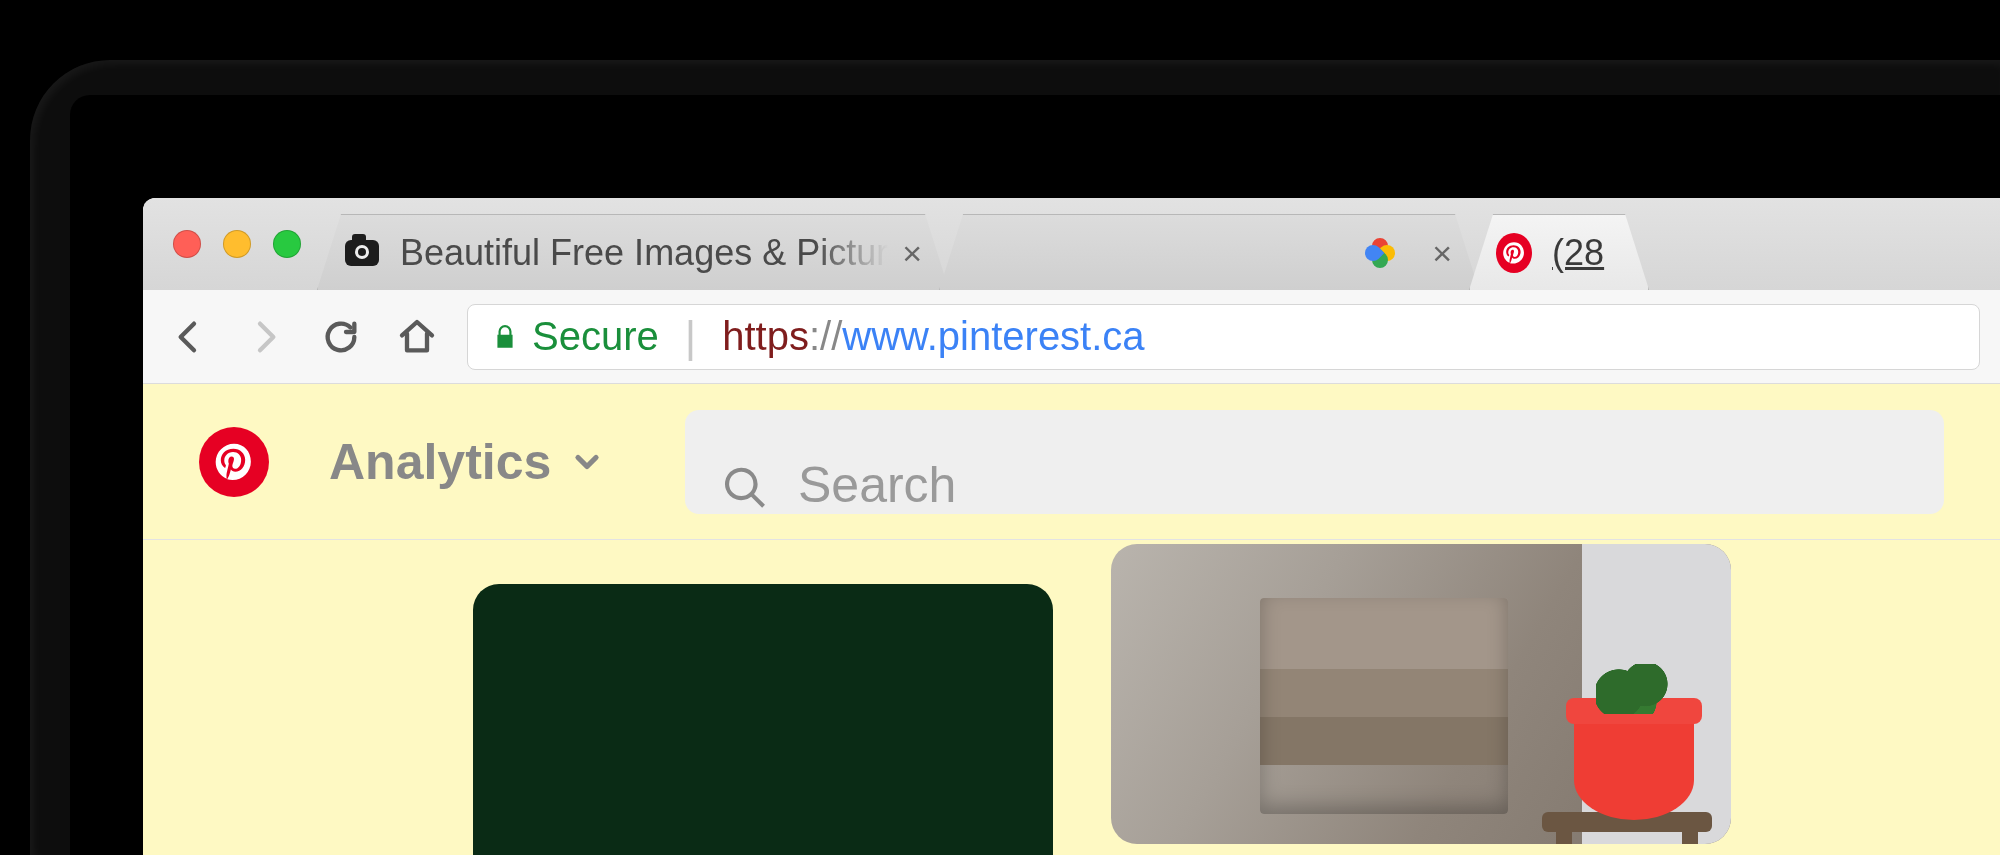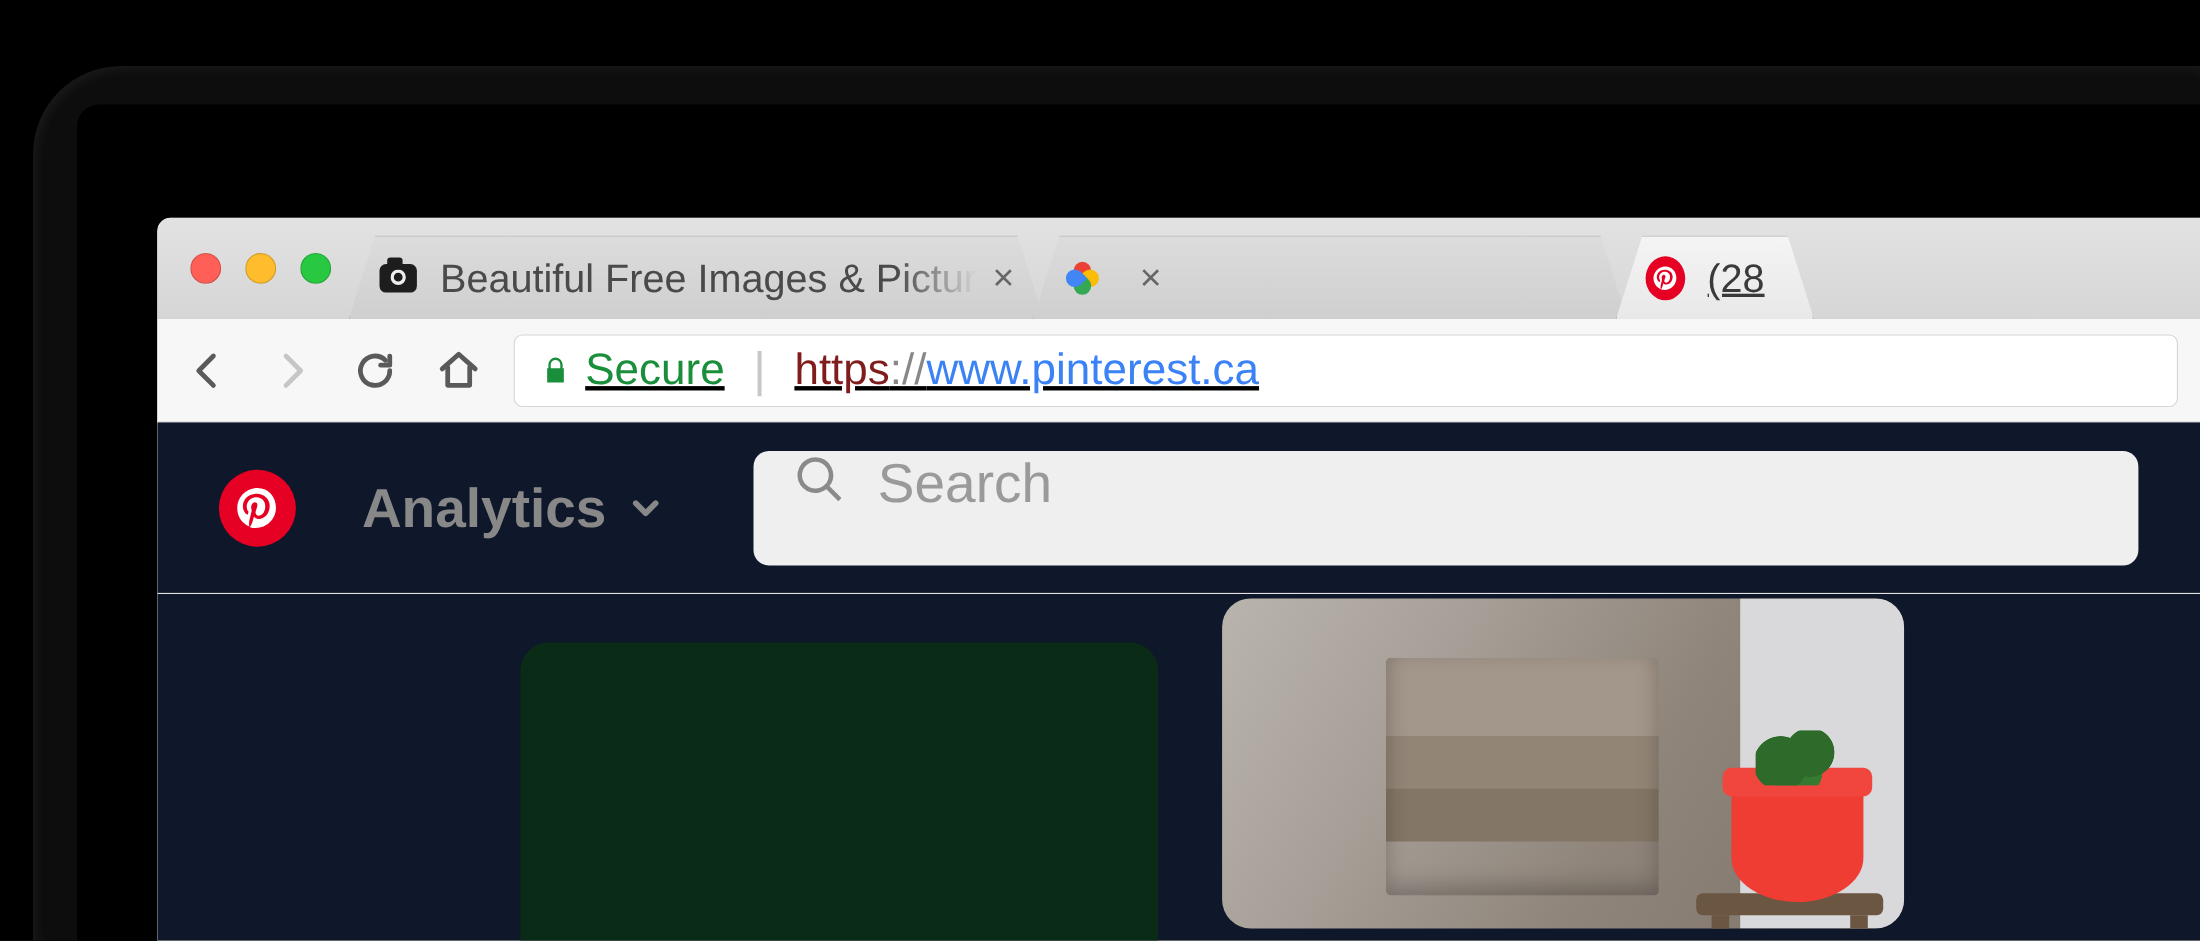--- a/index.html
+++ b/index.html
@@ -81,20 +81,21 @@
     align-items: center;
     padding: 0 26px 0 26px;
     font-size: 36px;
     color: #3a3a3a;
     background: linear-gradient(#f4f4f4, #e8e8e8);
     border: 1px solid #b7b7b7;
     border-bottom: none;
     margin-right: -10px;
     clip-path: polygon(24px 0, calc(100% - 24px) 0, 100% 100%, 0 100%);
     min-width: 520px;
+    justify-content: flex-end;
   }
   .tab.inactive {
     background: linear-gradient(#dcdcdc, #cfcfcf);
     color: #4a4a4a;
   }
   .tab .favicon {
     width: 36px; height: 36px; margin-right: 20px; flex: 0 0 auto;
     display:flex; align-items:center; justify-content:center;
   }
   .tab .title {
@@ -166,32 +167,31 @@
     flex: 1;
     height: 66px;
     background:#fff;
     border:1px solid #d6d6d6;
     border-radius:8px;
     display:flex;
     align-items:center;
     padding: 0 24px;
     gap: 20px;
     font-size: 40px;
-    text-decoration: underline;
   }
   .lock-secure { display:flex; align-items:center; gap:14px; color:#1a8f3b; font-weight:500;}
   .lock-secure svg { width:26px; height:30px; fill:#1a8f3b;}
   .omnibox .sep { color:#c8c8c8; font-size:44px; font-weight:200; margin:0 6px;}
   .url-proto { color:#7f1d1d; }
   .url-slashes { color:#888; }
   .url-host { color:#3b82f6; }
 
   
   .page {
-    background:#0f172a;
+    background:#fef9c3;
     position:relative;
     height: calc(100% - 92px - 94px);
   }
 
   .pin-header {
     height: 156px;
     display:flex;
     align-items:center;
     padding: 0 56px;
     gap: 60px;
@@ -208,21 +208,21 @@
     font-size: 50px; font-weight:700; color:#888;
   }
   .nav-drop svg { width:36px; height:36px; stroke:#888; fill:none; stroke-width:3.5; stroke-linecap:round; stroke-linejoin:round;}
 
   .search-box {
     flex:1;
     height: 104px;
     background:#efefef;
     border-radius: 14px;
     display:flex;
-    align-items:flex-start;
+    align-items:flex-end;
     padding: 0 36px;
     gap: 28px;
     margin-left: 20px;
   }
   .search-box svg { width:52px; height:52px; fill:#8a8a8a;}
   .search-box input {
     border:none; background:transparent; outline:none;
     font-size: 50px; color:#555; width:100%;
   }
   .search-box input::placeholder { color:#9a9a9a; }

